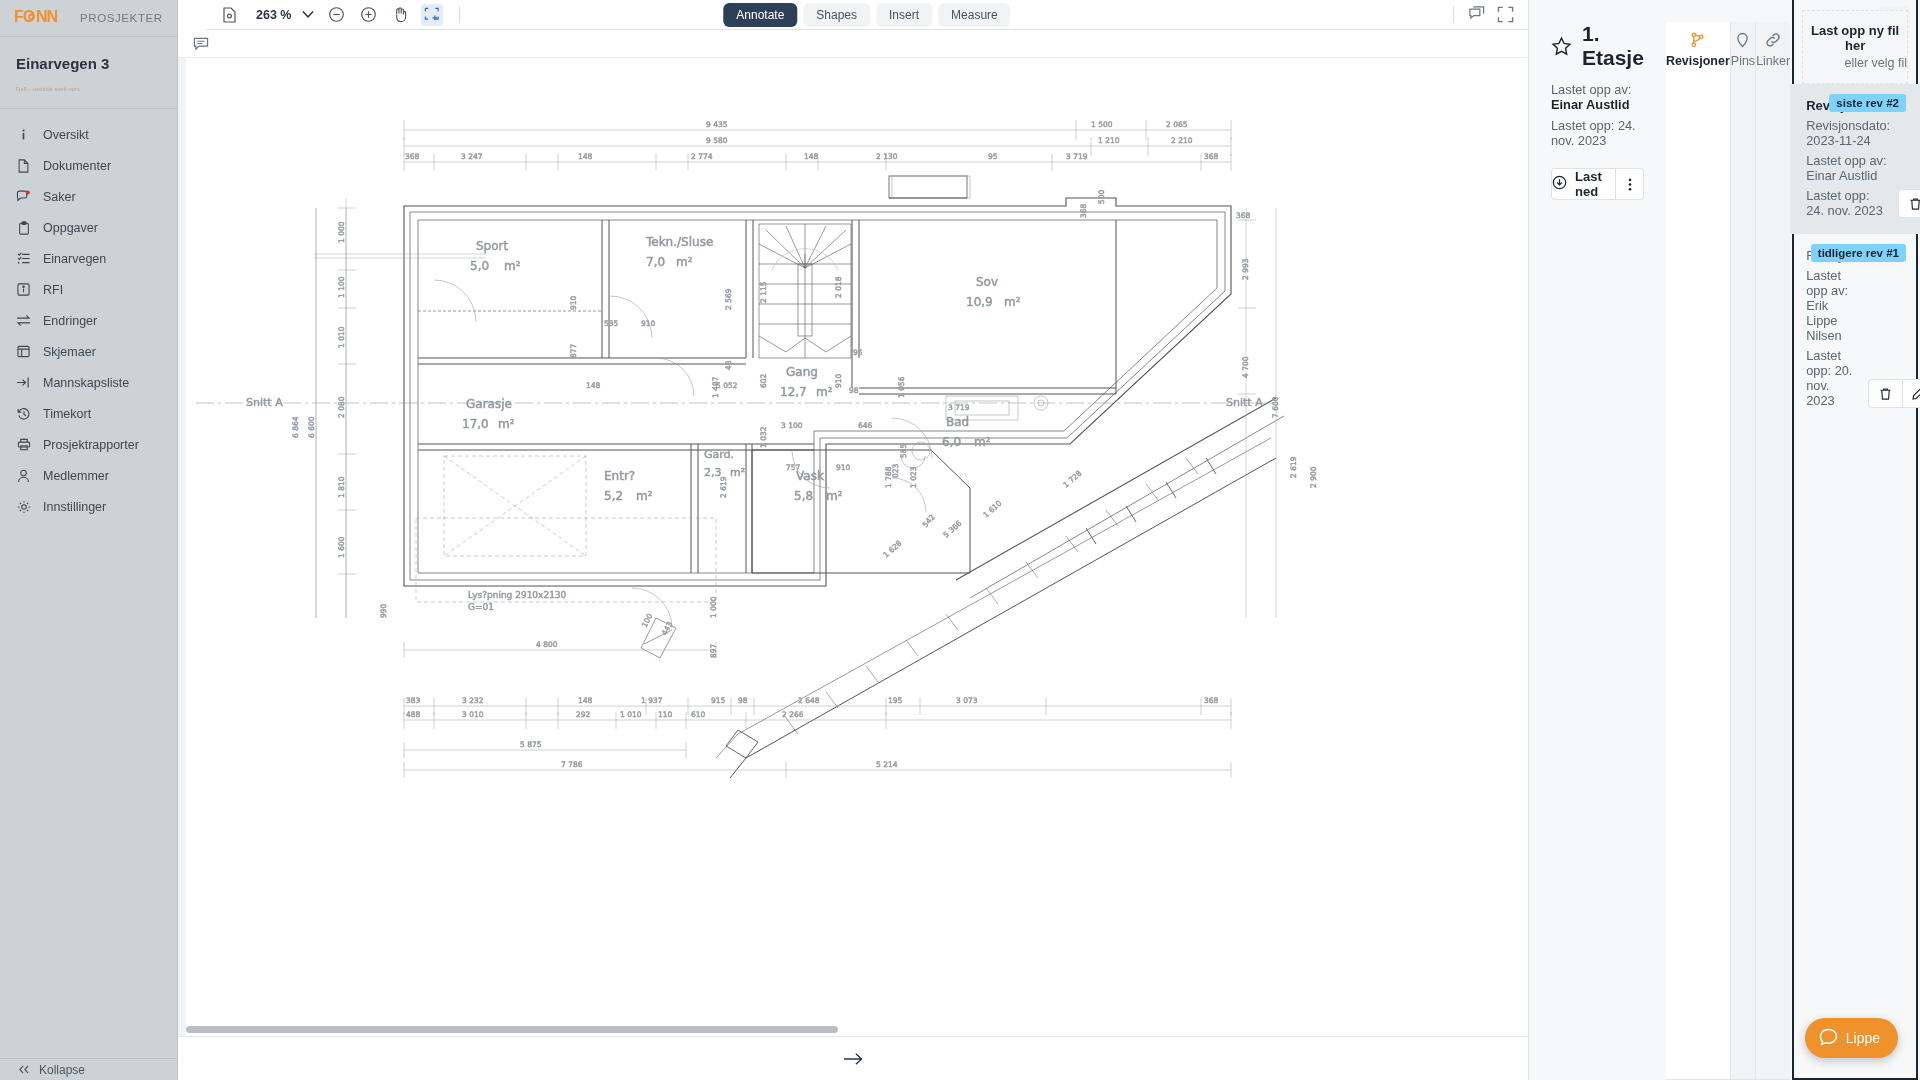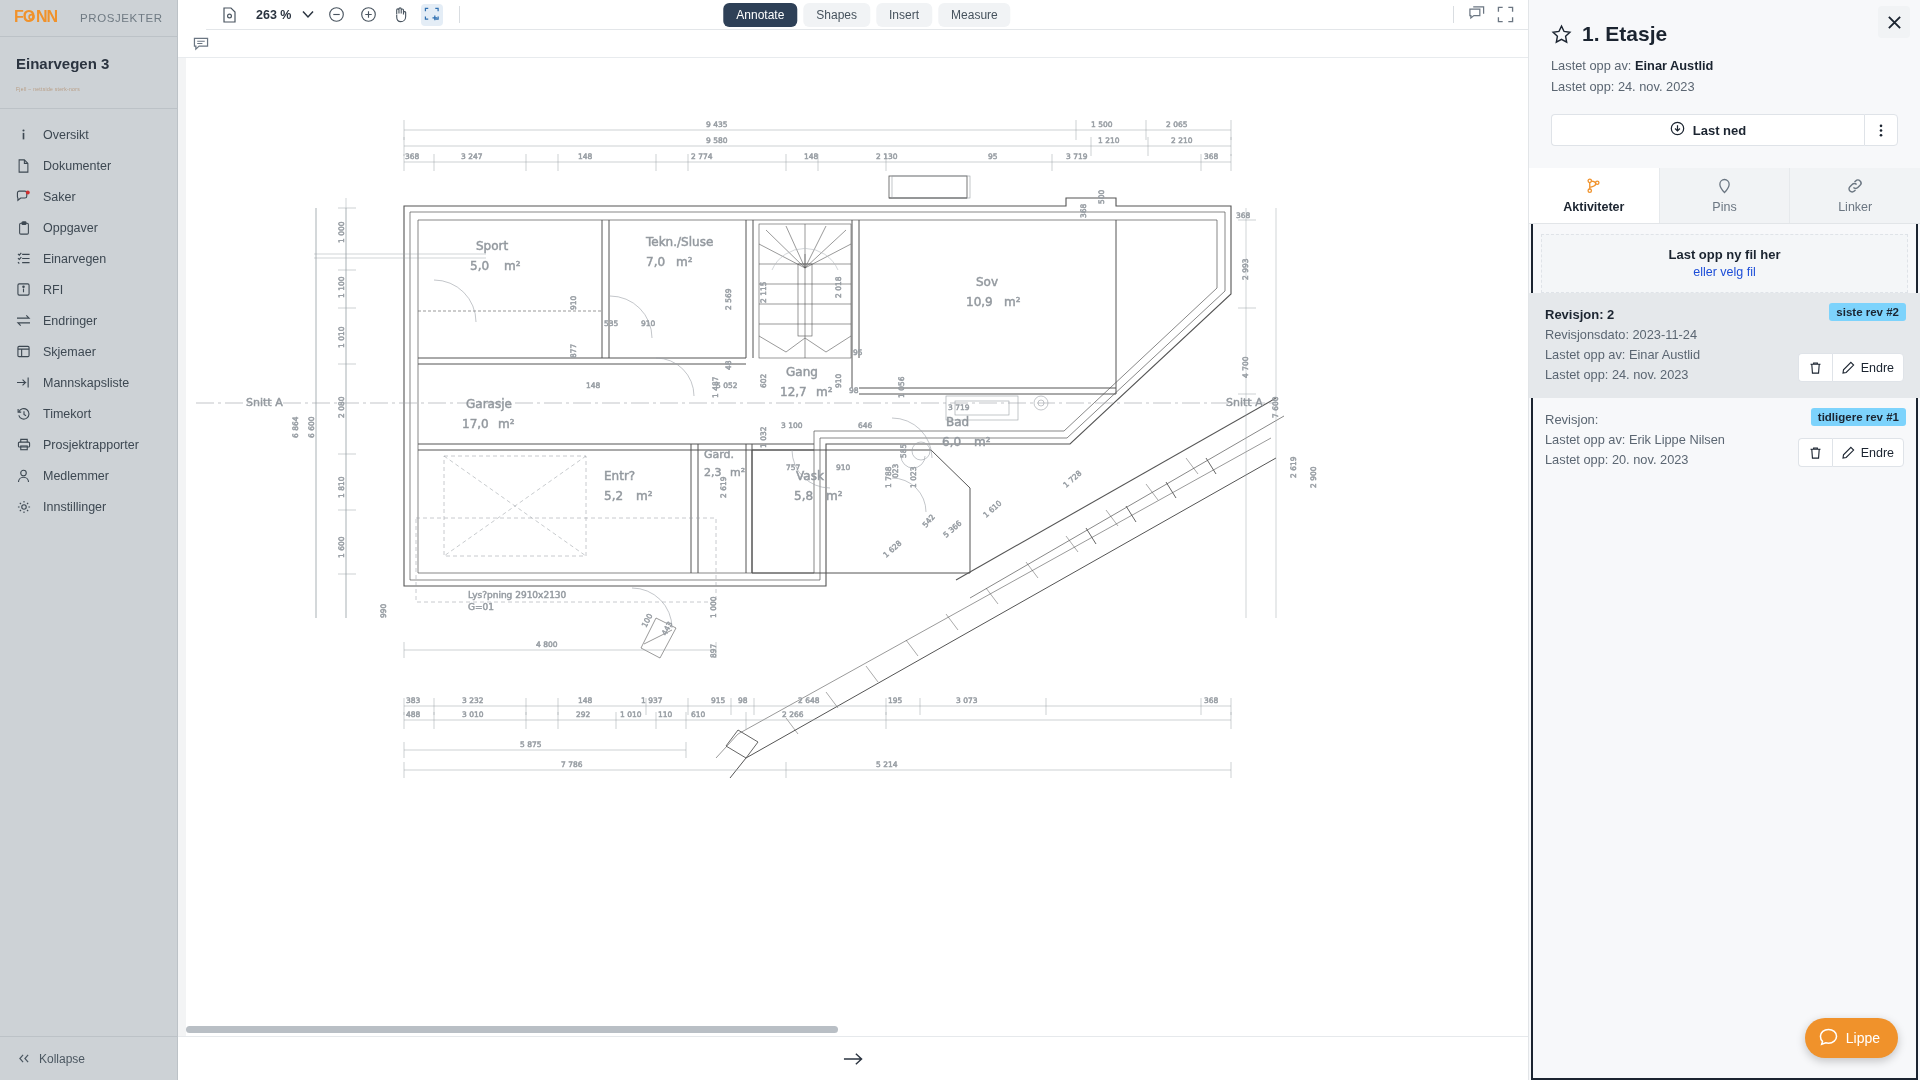--- a/index.html
+++ b/index.html
@@ -29,21 +29,21 @@
   .nav { padding-top: 10px; display: flex; flex-direction: column; }
   .nav-item {
     display: flex; align-items: center; gap: 12px;
     height: 31px; padding: 0 16px; font-size: 12.5px; color: #3d4852;
     cursor: pointer;
   }
   .nav-ico { width: 15px; height: 15px; display:flex; align-items:center; justify-content:center; flex:0 0 15px; }
   .nav-ico svg { display:block; }
   .nav-spacer { flex: 1 1 auto; }
   .collapse {
-    height: 44px; display: flex; align-items: center; gap: 8px;
+    height: 22px; display: flex; align-items: center; gap: 8px;
     padding: 0 16px; font-size: 12px; color: #4c5862; cursor: pointer;
     border-top: 1px solid #bcc2c7;
   }
 
   
   .viewer { position: relative; flex: 1 1 auto; height: 1080px; background: #fff; display:flex; flex-direction:column; }
   .toolbar {
     height: 30px; flex: 0 0 30px; background: #fff; border-bottom: 1px solid #e3e6e9;
     display: flex; align-items: center; padding: 0 12px; gap: 10px; position: relative; margin-left: 28px;
   }
@@ -66,21 +66,21 @@
   .plan-svg { position: absolute; left: 0; top: 0; }
 
   .hscroll-track { position:absolute; left: 8px; right: 0; bottom: 47px; height: 7px; }
   .hscroll-thumb { position: absolute; left: 0; top: 0; height: 7px; width: 652px; background: #b9bfc5; border-radius: 4px; }
   .bottom-bar { position: absolute; left:0; right:0; bottom:0; height: 44px; background:#fff; border-top:1px solid #e6e9ec; display:flex; align-items:center; justify-content:center; }
   .page-next { width: 30px; height: 24px; display:flex; align-items:center; justify-content:center; color:#2b3440; cursor:pointer; border-radius:4px;}
 
   
   .rpanel {
     width: 392px; flex: 0 0 392px; height: 1080px; background: #f7f8fa;
-    border-left: 1px solid #e2e5e8; position: relative; display:flex; flex-direction:column;
+    border-left: 1px solid #e2e5e8; position: relative; display:flex; flex-direction:row;
   }
   .rp-head { padding: 22px 22px 0 22px; }
   .rp-title-row { display: flex; align-items: center; gap: 10px; }
   .rp-title { font-size: 21px; font-weight: 700; color: #1b2430; }
   .star { width: 21px; height: 21px; color:#1b2430; cursor:pointer; }
   .rp-meta { margin-top: 12px; font-size: 12.8px; color: #5b6672; }
   .rp-meta b { color: #1b2430; font-weight: 700; }
   .rp-meta + .rp-meta { margin-top: 6px; }
   .dl-row { display: flex; margin-top: 20px; }
   .dl-btn {
@@ -111,21 +111,21 @@
   .rp-tab-lbl { margin-top: 6px; font-size: 12.5px; color: #6b7682; }
   .rp-tab.active .rp-tab-lbl { color: #1b2430; font-weight: 700; }
 
   .rp-body { flex: 1 1 auto; overflow: hidden; position: relative; }
   .rp-scroll-outline { position:absolute; left:2px; right:2px; top:0; bottom:0; border:2px solid #1b2430; border-top:none; pointer-events:none; }
   .dropzone {
     margin: 10px 12px 0 12px; background: #f4f6f8; border: 1px dashed #dfe3e8;
     padding: 12px 0 13px 0; text-align: center; cursor: pointer;
   }
   .dz-main { font-size: 13px; font-weight: 700; color: #1b2430; }
-  .dz-sub { margin-top: 3px; font-size: 12.5px; color: #1d4ed8; }
+  .dz-sub { margin-top: 3px; font-size: 12.5px; color: #737373; text-align: right; }
   .rev {
     position: relative; padding: 14px 16px 16px 16px; display:flex; align-items:flex-start;
   }
   .rev.selected { background: #e5e8eb; }
   .rev-left { flex: 1 1 auto; padding-right: 8px; }
   .rev-title { font-size: 13px; font-weight: 700; color: #1b2430; }
   .rev-title.muted { font-weight: 400; color: #5b6672; }
   .rev-line { margin-top: 5px; font-size: 12.8px; color: #5b6672; }
   .rev-badge {
     position: absolute; right: 14px; top: 10px; font-size: 11.5px; font-weight: 700;
@@ -805,21 +805,21 @@
     <div class="rp-tabs">
       <div class="rp-tab active">
         <div class="rp-tab-ico">
           <svg width="15" height="16" viewBox="0 0 16 17" fill="none" stroke="currentColor" stroke-width="1.4">
               <circle cx="4" cy="3" r="1.8"></circle>
               <circle cx="4" cy="13.5" r="1.8"></circle>
               <circle cx="12" cy="5" r="1.8"></circle>
               <path d="M4 4.8v6.9M5.7 3.4c3.2.2 4.6 1 4.6 2.9 0 2.6-3 2.6-6.3 3.6"></path>
             </svg>
         </div>
-        <div class="rp-tab-lbl">Aktiviteter</div>
+        <div class="rp-tab-lbl">Revisjoner</div>
       </div>
       <div class="rp-tab">
         <div class="rp-tab-ico">
           <svg width="13" height="16" viewBox="0 0 14 17" fill="none" stroke="currentColor" stroke-width="1.4">
               <path d="M7 15.5s5-5.3 5-9A5 5 0 0 0 2 6.5c0 3.7 5 9 5 9z"></path>
             </svg>
         </div>
         <div class="rp-tab-lbl">Pins</div>
       </div>
       <div class="rp-tab">

